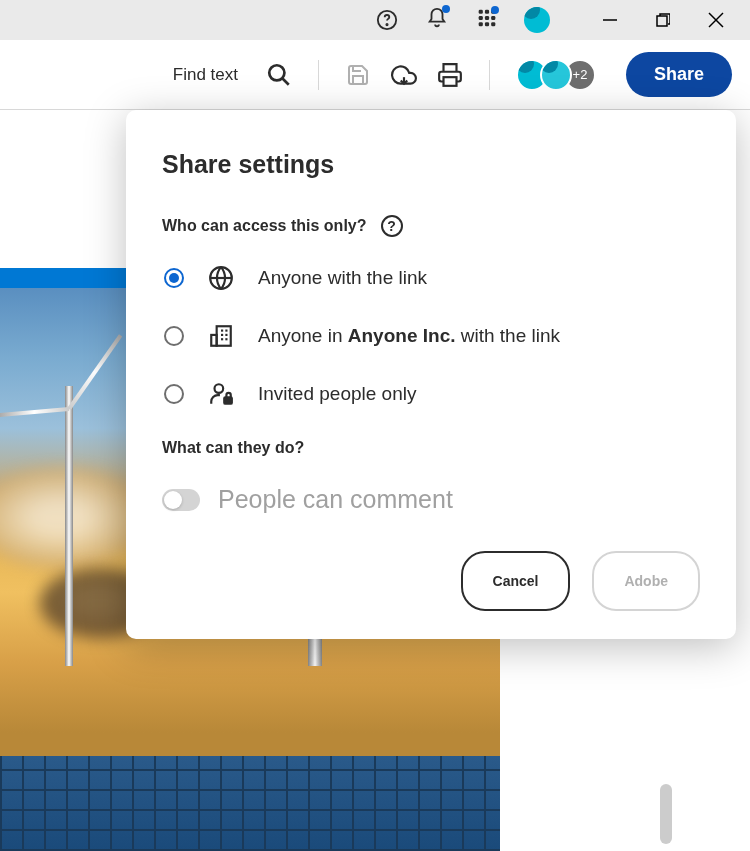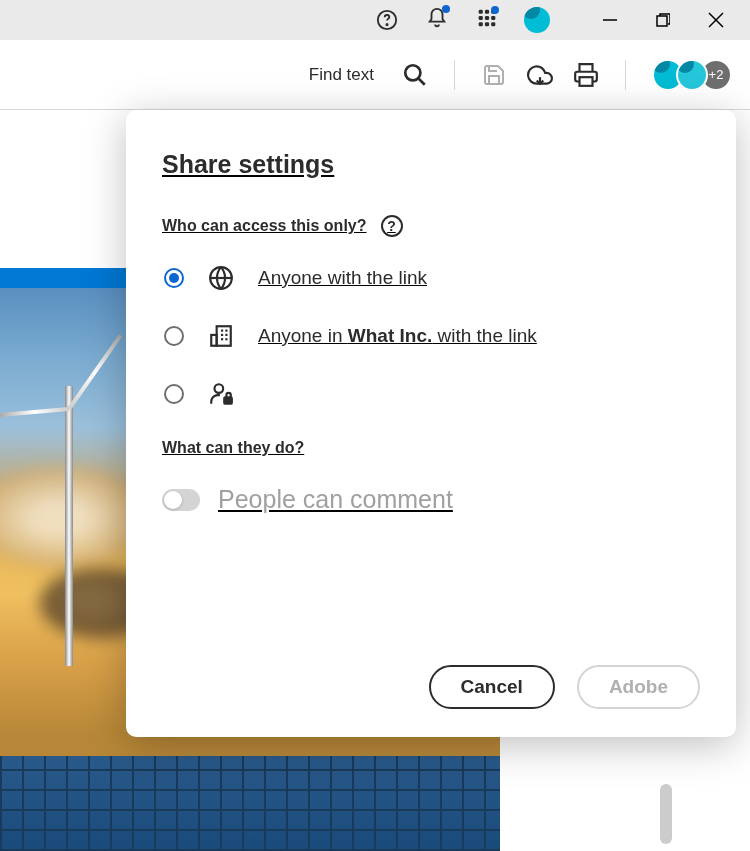--- a/index.html
+++ b/index.html
@@ -198,27 +198,26 @@
       background: 
         repeating-linear-gradient(90deg, #1a3a5a 0px, #1a3a5a 2px, transparent 2px, transparent 22px),
         repeating-linear-gradient(0deg, #1a3a5a 0px, #1a3a5a 2px, transparent 2px, transparent 20px),
         linear-gradient(180deg, #2a5a8a 0%, #1a4a7a 100%);
     }
     .dialog {
       position: absolute;
       top: 110px;
       left: 126px;
       width: 610px;
-      height: 627px;
+      height: 529px;
       background: #fff;
       border-radius: 10px;
       box-shadow: 0 8px 40px rgba(0,0,0,0.25);
       padding: 40px 36px 28px 36px;
       z-index: 10;
-      text-decoration: underline;
     }
     .dialog-title {
       font-size: 25px;
       font-weight: 700;
       color: #2c2c2c;
       margin-bottom: 36px;
     }
     .section-label {
       font-size: 16px;
       font-weight: 700;
@@ -314,22 +313,22 @@
     }
     .dialog-footer {
       position: absolute;
       bottom: 28px;
       right: 36px;
       display: flex;
       gap: 22px;
     }
     .btn {
       border-radius: 24px;
-      padding: 9px 30px;
-      font-size: 19px;
+      padding: 20px 30px;
+      font-size: 14px;
       font-weight: 700;
       cursor: pointer;
       background: #fff;
     }
     .btn-cancel {
       border: 2.5px solid #2c2c2c;
       color: #2c2c2c;
     }
     .btn-apply {
       border: 2.5px solid #d4d4d4;
@@ -433,20 +432,21 @@
         <path d="M6 18H4a2 2 0 01-2-2v-5a2 2 0 012-2h16a2 2 0 012 2v5a2 2 0 01-2 2h-2"></path>
         <rect x="6" y="14" width="12" height="8"></rect>
       </svg>
   </div>
   <div class="toolbar-divider"></div>
   <div class="avatar-group">
     <div class="avatar-circle"></div>
     <div class="avatar-circle" style="background:#26c6da"></div>
     <div class="avatar-count">+2</div>
   </div>
+  <button class="share-btn">Share</button>
 </div>
 
 <div class="background-image">
   <div class="bg-stripe"></div>
   <div class="bg-sky">
     <div class="cloud cloud1"></div>
     <div class="cloud cloud2"></div>
     <div class="cloud cloud3"></div>
     <div class="turbine-pole pole1"></div>
     <div class="turbine-pole pole2"></div>
@@ -483,33 +483,34 @@
           <rect x="8" y="3" width="13" height="18"></rect>
           <rect x="3" y="11" width="5" height="10"></rect>
           <line x1="12" y1="7" x2="14" y2="7"></line>
           <line x1="16" y1="7" x2="18" y2="7"></line>
           <line x1="12" y1="11" x2="14" y2="11"></line>
           <line x1="16" y1="11" x2="18" y2="11"></line>
           <line x1="12" y1="15" x2="14" y2="15"></line>
           <line x1="16" y1="15" x2="18" y2="15"></line>
         </svg>
     </div>
-    <span class="radio-label"><span>Anyone in </span><b>What Inc.</b><span> with the link</span></span>
+    <span class="radio-label"><span>Anyone in </span><b>Anyone Inc.</b><span> with the link</span></span>
   </div>
 
   <div class="radio-row">
     <div class="radio"></div>
     <div class="radio-icon">
       <svg width="26" height="26" viewBox="0 0 24 24" fill="none" stroke="#2c2c2c" stroke-width="2">
           <circle cx="10" cy="7" r="4"></circle>
           <path d="M3 21v-2a6 6 0 016-6h2"></path>
           <rect x="15" y="15" width="7" height="6" rx="1" fill="#2c2c2c"></rect>
           <path d="M17 15v-2a2 2 0 014 0v2"></path>
         </svg>
     </div>
+    <span class="radio-label"><span>Invited people only</span><b></b><span></span></span>
   </div>
 
   <div class="section2">
     <div class="section-label">What can they do?</div>
     <div class="toggle-row">
       <div class="toggle"></div>
       <span class="toggle-label">People can comment</span>
     </div>
   </div>
 

